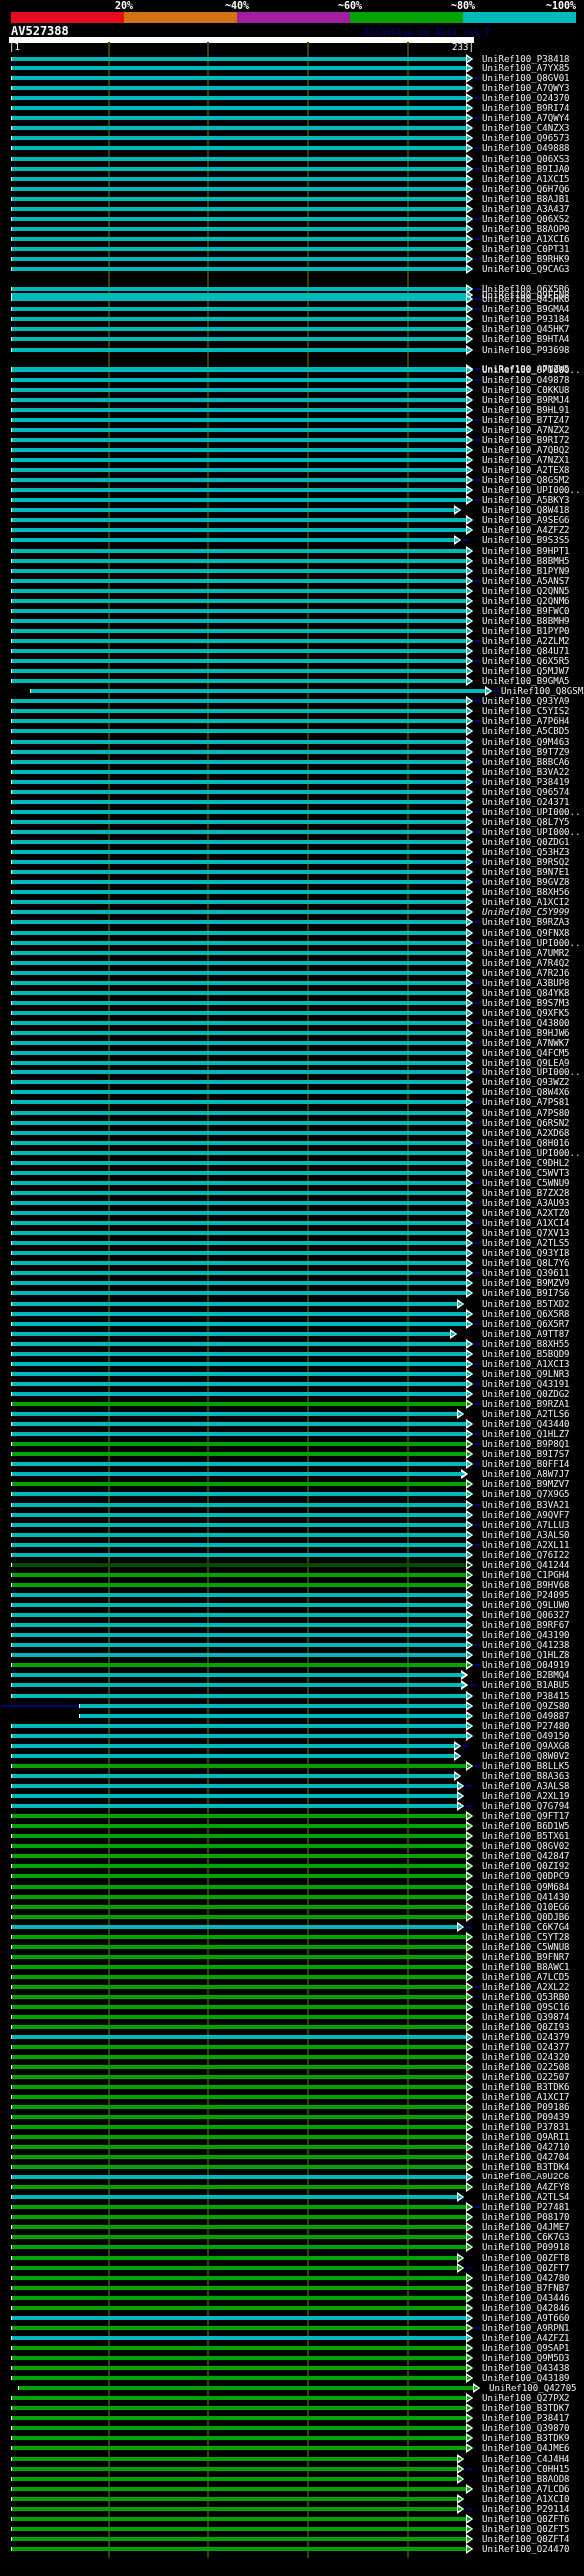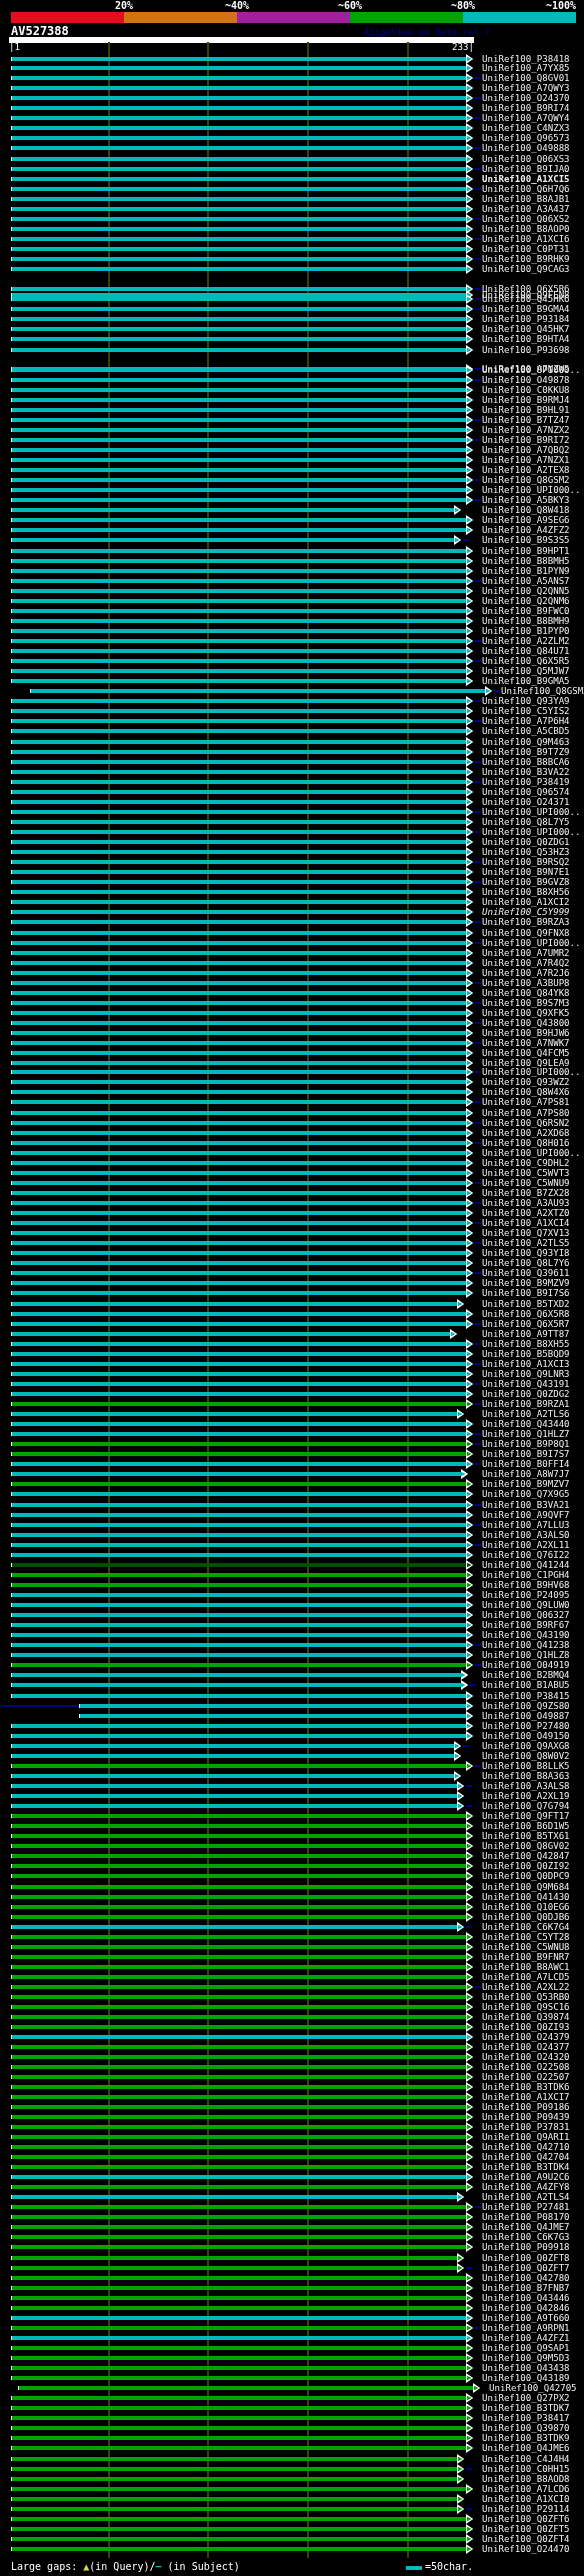--- a/index.html
+++ b/index.html
@@ -129,21 +129,21 @@
         <span class="ar-i" style="left: 467px; background: rgb(0, 185, 185);"></span>
         <span class="lbl">UniRef100_Q06XS3</span>
       </div>
       <div class="row" style="top: 164px;">
         <span class="bar" style="left: 11px; width: 456px; background: rgb(0, 185, 185);"></span>
         <span class="ar-o" style="left: 466px;"></span>
         <span class="ar-i" style="left: 467px; background: rgb(0, 185, 185);"></span>
         <span class="gapdash" style="left: 475px;"></span>
         <span class="lbl">UniRef100_B9IJA0</span>
       </div>
-      <div class="row" style="top: 174px; font-weight: bold;">
+      <div class="row" style="top: 174px;">
         <span class="bar" style="left: 11px; width: 456px; background: rgb(0, 185, 185);"></span>
         <span class="ar-o" style="left: 466px;"></span>
         <span class="ar-i" style="left: 467px; background: rgb(0, 185, 185);"></span>
         <span class="lbl">UniRef100_A1XCI5</span>
       </div>
       <div class="row" style="top: 184px;">
         <span class="bar" style="left: 11px; width: 456px; background: rgb(0, 185, 185);"></span>
         <span class="ar-o" style="left: 466px;"></span>
         <span class="ar-i" style="left: 467px; background: rgb(0, 185, 185);"></span>
         <span class="gapdash" style="left: 475px;"></span>
@@ -1385,21 +1385,21 @@
         <span class="ar-o" style="left: 466px;"></span>
         <span class="ar-i" style="left: 467px; background: rgb(0, 163, 0);"></span>
         <span class="lbl">UniRef100_Q42704</span>
       </div>
       <div class="row" style="top: 2162px;">
         <span class="bar" style="left: 11px; width: 456px; background: rgb(0, 163, 0);"></span>
         <span class="ar-o" style="left: 466px;"></span>
         <span class="ar-i" style="left: 467px; background: rgb(0, 163, 0);"></span>
         <span class="lbl">UniRef100_B3TDK4</span>
       </div>
-      <div class="row" style="top: 2172px;">
+      <div class="row" style="top: 2172px; font-family: Liberation Mono, monospace;">
         <span class="bar" style="left: 11px; width: 456px; background: rgb(0, 185, 185);"></span>
         <span class="ar-o" style="left: 466px;"></span>
         <span class="ar-i" style="left: 467px; background: rgb(0, 185, 185);"></span>
         <span class="lbl">UniRef100_A9U2C6</span>
       </div>
       <div class="row" style="top: 2182px;">
         <span class="bar" style="left: 11px; width: 456px; background: rgb(0, 163, 0);"></span>
         <span class="ar-o" style="left: 466px;"></span>
         <span class="ar-i" style="left: 467px; background: rgb(0, 163, 0);"></span>
         <span class="lbl">UniRef100_A4ZFY8</span>
@@ -1619,19 +1619,14 @@
         <span class="ar-i" style="left: 467px; background: rgb(0, 163, 0);"></span>
         <span class="lbl">UniRef100_Q0ZFT4</span>
       </div>
       <div class="row" style="top: 2544px;">
         <span class="bar" style="left: 11px; width: 456px; background: rgb(0, 163, 0);"></span>
         <span class="ar-o" style="left: 466px;"></span>
         <span class="ar-i" style="left: 467px; background: rgb(0, 163, 0);"></span>
         <span class="lbl">UniRef100_O24470</span>
       </div>
     </div>
-  <div id="legend">
-    <span class="lg-left"><span>Large gaps: </span><span class="tri">▲</span><span>(in Query)/</span><span class="cy">–</span><span> (in Subject)</span></span>
-    <span class="swatch"></span>
-    <span class="note">=50char.</span>
-  </div>
 </div>
 
 
 </body></html>

